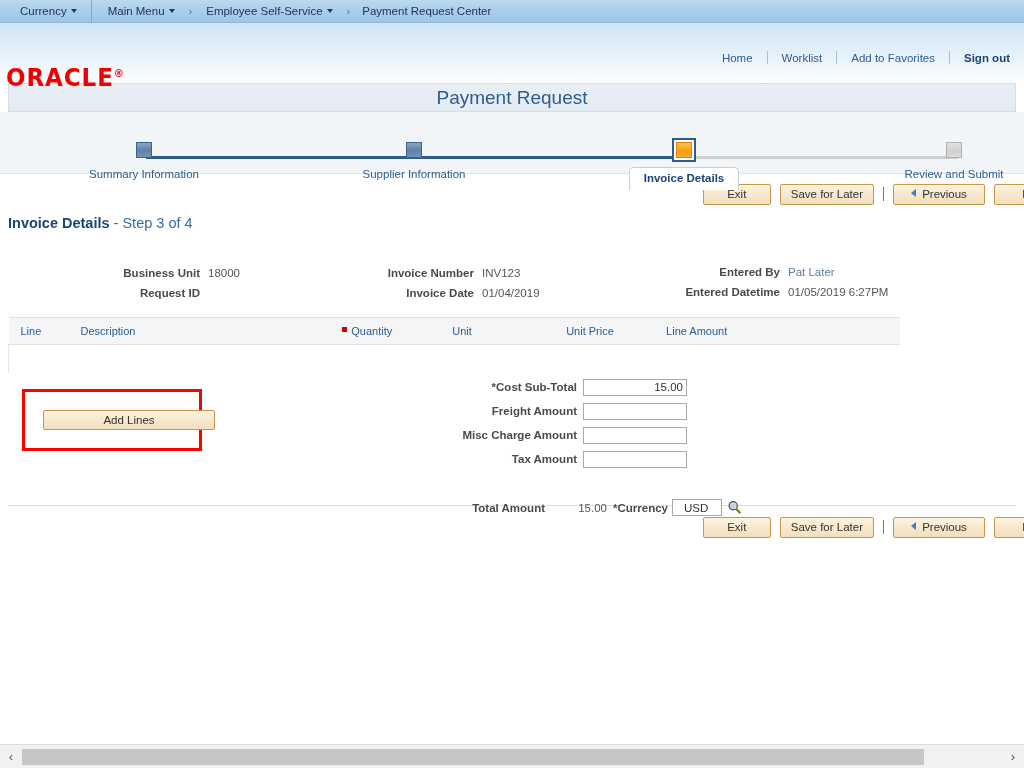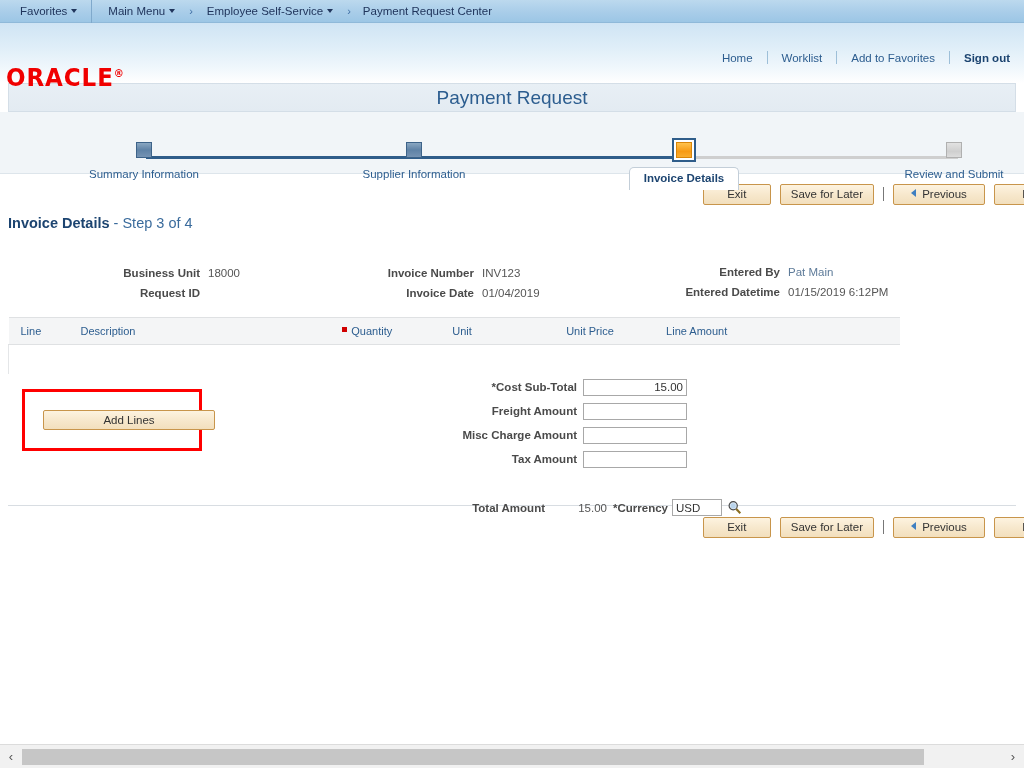--- a/index.html
+++ b/index.html
@@ -386,21 +386,21 @@
     color: #4a4a4a;
     margin-right: 4px;
     white-space: nowrap;
   }
   .cur-input {
     width: 50px;
     height: 17px;
     border: 1px solid #a8a8a8;
     font-size: 11.5px;
     color: #333;
-    padding: 0 3px;
+    padding: 0 11px;
     font-family: "Liberation Sans", sans-serif;
   }
   .lookup-icon {
     margin-left: 5px;
     width: 15px; height: 15px;
     cursor: pointer;
     display: inline-block;
   }
 
   .hr-sep {
@@ -441,21 +441,21 @@
     height: 16px;
     background: #c6c6c6;
     cursor: pointer;
   }
 </style>
 </head>
 <body>
 
 <div class="nav-bar">
   <div class="nav-item">
-    <span>Favorites</span><span class="caret"></span>
+    <span>Currency</span><span class="caret"></span>
   </div>
   <div class="nav-divider"></div>
   <div class="nav-item">
     <span>Main Menu</span><span class="caret"></span>
   </div>
   <span class="nav-sep">›</span>
   <div class="nav-item">
     <span>Employee Self-Service</span><span class="caret"></span>
   </div>
   <span class="nav-sep">›</span>
@@ -529,24 +529,24 @@
   </div>
 
   <div class="info-pair" style="left:288px; top:4px;">
     <span class="lbl" style="width:186px;">Invoice Number</span><span class="val">INV123</span>
   </div>
   <div class="info-pair" style="left:288px; top:24px;">
     <span class="lbl" style="width:186px;">Invoice Date</span><span class="val">01/04/2019</span>
   </div>
 
   <div class="info-pair" style="left:600px; top:3px;">
-    <span class="lbl" style="width:180px;">Entered By</span><span class="val link">Pat Main</span>
+    <span class="lbl" style="width:180px;">Entered By</span><span class="val link">Pat Later</span>
   </div>
   <div class="info-pair" style="left:600px; top:23px;">
-    <span class="lbl" style="width:180px;">Entered Datetime</span><span class="val">01/15/2019  6:12PM</span>
+    <span class="lbl" style="width:180px;">Entered Datetime</span><span class="val">01/05/2019  6:27PM</span>
   </div>
 </div>
 
 <table class="line-table">
   <thead>
     <tr>
       <th style="width:68px; padding-left:12px;">Line</th>
       <th style="width:262px;">Description</th>
       <th style="width:110px;"><span class="req-dot"></span><span>Quantity</span></th>
       <th style="width:114px;">Unit</th>

